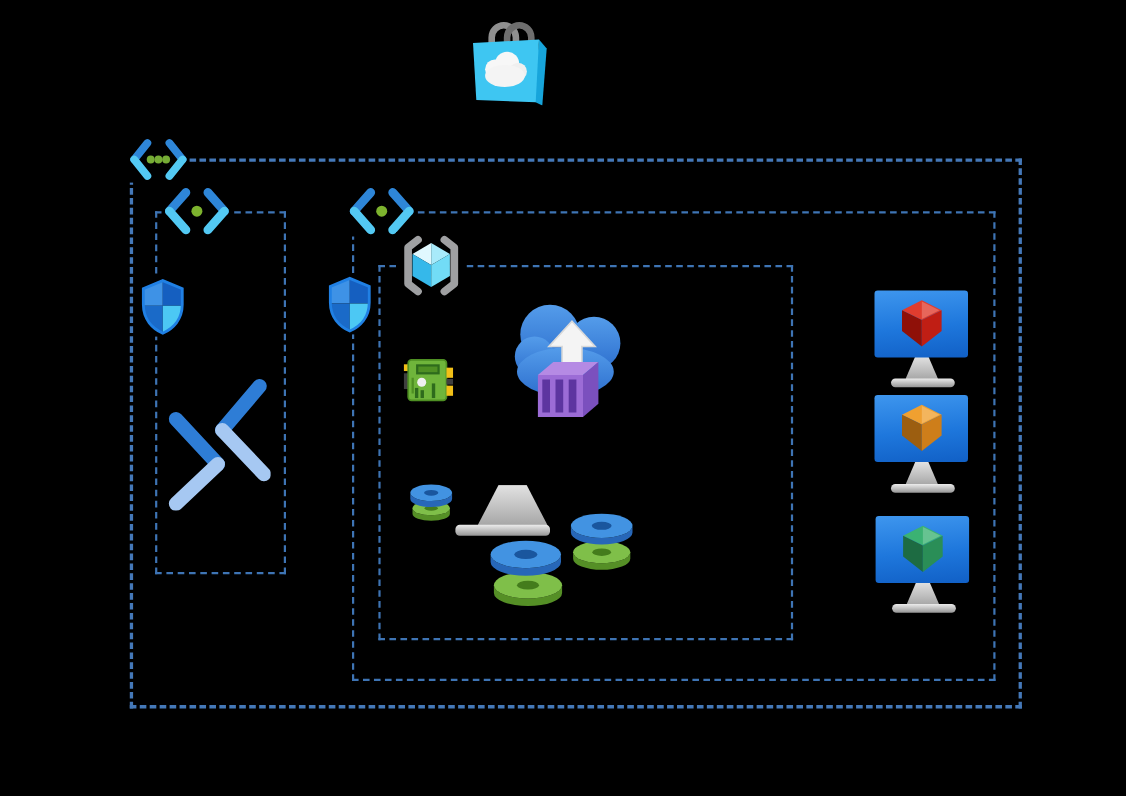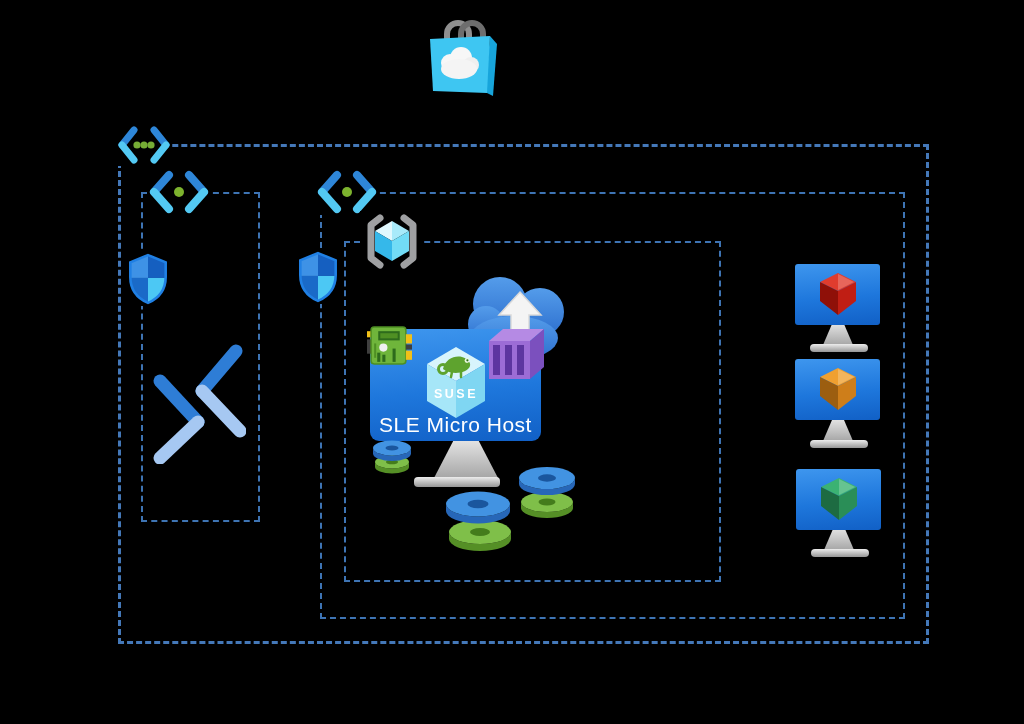--- a/index.html
+++ b/index.html
@@ -134,37 +134,20 @@
     </defs>
     <circle cx="34" cy="36" r="27" fill="url(#cg)"></circle>
     <circle cx="74" cy="44" r="24" fill="url(#cg)"></circle>
     <circle cx="20" cy="56" r="18" fill="url(#cg)"></circle>
     <ellipse cx="48" cy="70" rx="44" ry="22" fill="url(#cg)"></ellipse>
     <polygon points="54,24 75,47 63,47 63,88 45,88 45,47 33,47" fill="#F4F4F4" stroke="#D9D9D9" stroke-width="1.5"></polygon>
   </svg>
 
   <div class="neck" style="left:434px;top:441px;width:64px;height:37px;"></div>
   <div class="base" style="left:414px;top:477px;width:86px;height:10px;"></div>
-  <div class="screen" style="left:370px;top:329px;width:171px;height:112px;">
-    <svg class="abs" style="left:50%;top:18px;transform:translateX(-50%)" width="58" height="72" viewBox="0 0 58 72">
-      <polygon points="29,0 58,17 29,34 0,17" fill="#D8F4FC"></polygon>
-      <polygon points="0,17 29,34 29,71 0,54" fill="#A6E6F8"></polygon>
-      <polygon points="58,17 29,34 29,71 58,54" fill="#7FD6F2"></polygon>
-      <g>
-        <circle cx="16" cy="22" r="4.5" fill="none" stroke="#5EA32E" stroke-width="3"></circle>
-        <path d="M16,22 C18,12 28,8 35,10 C41,11.5 44,16 43,19 C41,25 31,27 24,25.5 C19,24.5 16,22 16,22 Z" fill="#5EA32E"></path>
-        <line x1="25" y1="25" x2="24" y2="30" stroke="#5EA32E" stroke-width="2.5" stroke-linecap="round"></line>
-        <line x1="34" y1="25" x2="34" y2="30" stroke="#5EA32E" stroke-width="2.5" stroke-linecap="round"></line>
-        <circle cx="40" cy="13.5" r="2.4" fill="#EAF7E0"></circle>
-        <circle cx="40.4" cy="13.3" r="1.1" fill="#2F6B1A"></circle>
-      </g>
-      <text x="29" y="51" text-anchor="middle" font-family="Liberation Sans, sans-serif" font-size="12.5" font-weight="bold" letter-spacing="2.5" fill="#FFFFFF">SUSE</text>
-    </svg>
-    <div class="vm-label">SLE Micro Host</div>
-  </div>
 
   <svg class="abs" style="left:367px;top:323px;z-index:6" width="45" height="45" viewBox="0 0 44 44">
     <rect x="0" y="8" width="5" height="6" fill="#F2C018"></rect>
     <rect x="0" y="16" width="5" height="14" fill="#3F3F3F"></rect>
     <rect x="4" y="4" width="34" height="36" rx="3" fill="#6FB53B" stroke="#4E8F23" stroke-width="1.5"></rect>
     <rect x="11" y="8" width="21" height="9" fill="#2E6B1C"></rect>
     <rect x="13" y="10" width="17" height="5" fill="#4F9023"></rect>
     <circle cx="16" cy="24" r="4" fill="#F0F0F0"></circle>
     <rect x="10" y="29" width="3" height="9" fill="#2E6B1C"></rect>
     <rect x="15" y="31" width="3" height="7" fill="#2E6B1C"></rect>

